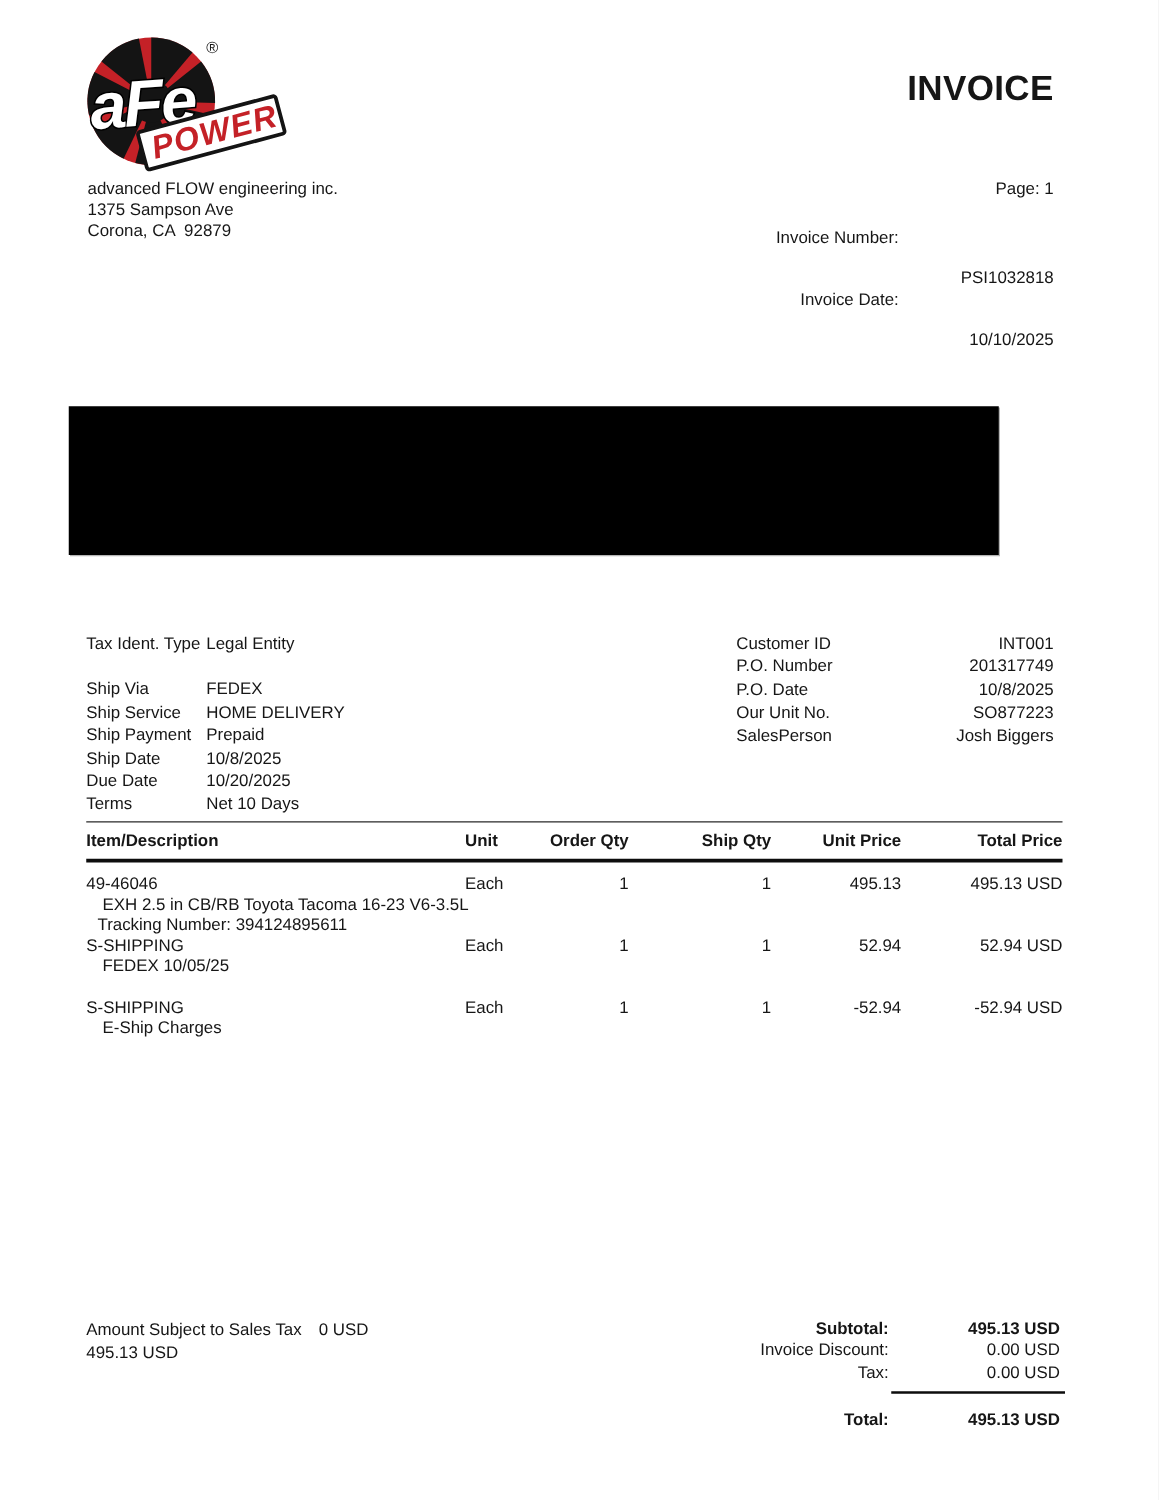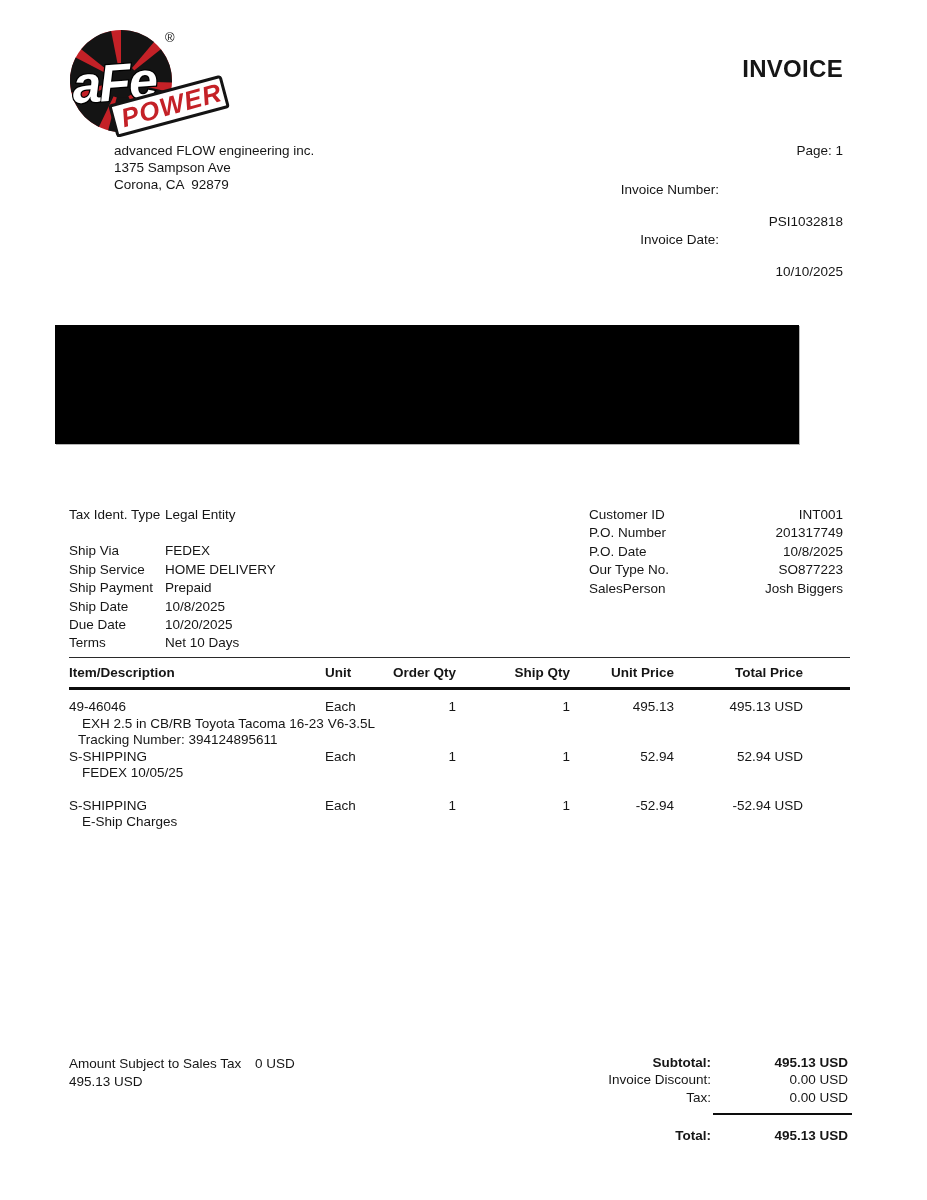--- a/index.html
+++ b/index.html
@@ -7,24 +7,24 @@
   .page {
     position:relative; width:927px; height:1200px; margin:0 auto;
     background:#ffffff; overflow:hidden;
     font-family:"Liberation Sans", sans-serif;
     color:#161616; font-size:13.5px;
   }
   .abs { position:absolute; }
 
   
   .logo { left:66px; top:24px; }
-  .address { left:70px; top:142px; line-height:17px;margin-left:44px; }
+  .address { left:70px; top:142px; line-height:17px; }
   .address div { white-space:pre; }
 
-  .invoice-title { right:84px; top:55px; font-size:24px; font-weight:bold; letter-spacing:0.3px; }
+  .invoice-title { right:84px; top:55px; font-size:28px; font-weight:bold; letter-spacing:0.3px; }
   .page-label   { right:84px; top:143px; }
   .meta { right:84px; top:181px; }
   .meta-row { display:flex; line-height:18.4px; }
   .m-lbl { width:140px; text-align:right; }
   .m-val { width:124px; text-align:right;margin-top:32px; }
 
   
   .redaction { left:55px; top:325px; width:744px; height:119px; background:#000;
                box-shadow:1px 1px 0 #b5b5b5; }
 
@@ -35,21 +35,21 @@
   .gap-row { height:18px; }
 
   .order-details { left:589px; top:506px; width:254px; }
   .o-row { display:flex; justify-content:space-between; line-height:18.4px; }
 
   
   .inv-table { left:69px; top:657px; width:781px; border-top:1px solid #2a2a2a; }
   .thead { display:flex; font-weight:bold; padding:7px 0 7px; border-bottom:3px solid #0d0d0d; }
   .tbody { padding-top:9px; }
   .trow { display:flex; line-height:16.5px; }
-  .c1 { width:256px; }
+  .c1 { width:303px; }
   .c2 { width:50px; }
   .c3 { width:81px;  text-align:right; }
   .c4 { width:114px; text-align:right; }
   .c5 { width:104px; text-align:right; }
   .c6 { width:129px; text-align:right; }
   .desc   { line-height:16.5px; }
   .ind-13 { padding-left:13px; }
   .ind-9  { padding-left:9px; }
   .row-gap { height:16px; }
 
@@ -156,21 +156,21 @@
     </div>
     <div class="o-row">
       <span>P.O. Number</span>
       <span>201317749</span>
     </div>
     <div class="o-row">
       <span>P.O. Date</span>
       <span>10/8/2025</span>
     </div>
     <div class="o-row">
-      <span>Our Type No.</span>
+      <span>Our Unit No.</span>
       <span>SO877223</span>
     </div>
     <div class="o-row">
       <span>SalesPerson</span>
       <span>Josh Biggers</span>
     </div>
   </div>
 
   <div class="abs inv-table">
     <div class="thead">

